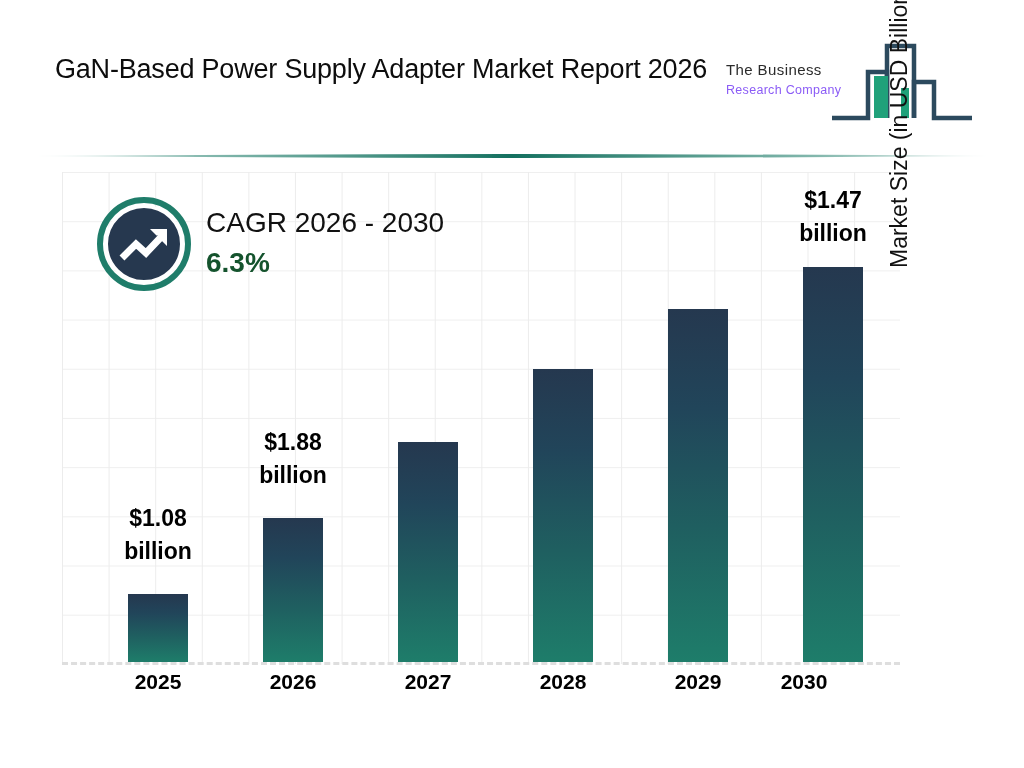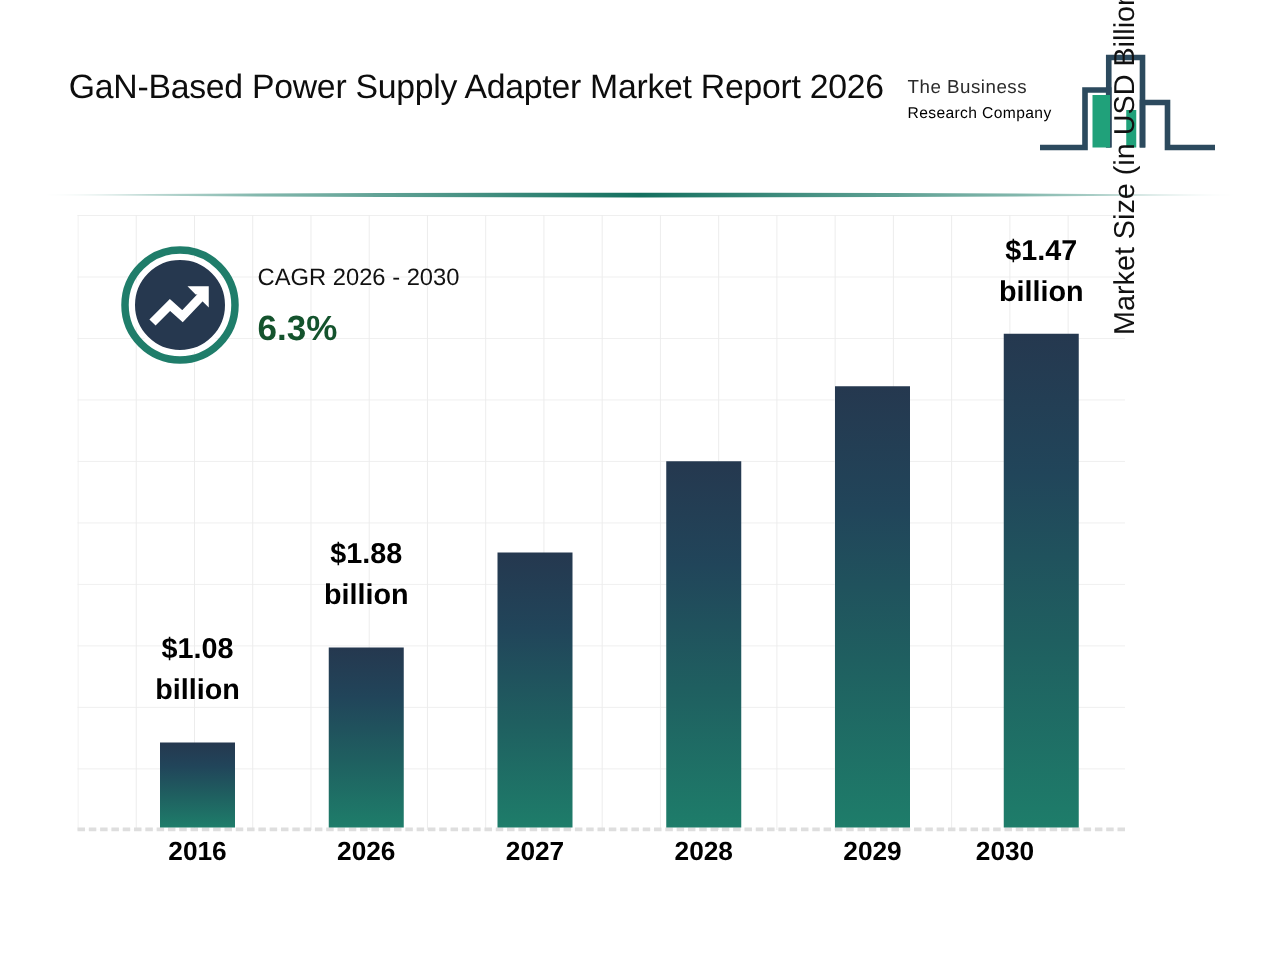--- a/index.html
+++ b/index.html
@@ -60,21 +60,21 @@
     display: block;
     font-size: 15px;
     color: #2b2b2b;
     letter-spacing: 0.4px;
     font-weight: 400;
     line-height: 23px;
   }
   #logo-line2 {
     display: block;
     font-size: 12.5px;
-    color: #000000;
+    color: #8b5cf6;
     letter-spacing: 0.3px;
     font-weight: 400;
     line-height: 16px;
     margin-top: 1px;
   }
   #logo-mark {
     position: absolute;
     left: 104px;
     top: 2px;
     width: 144px;
@@ -172,21 +172,21 @@
     width: 96px;
     height: 96px;
   }
   #cagr-text {
     position: absolute;
     left: 110px;
     top: 10px;
     width: 290px;
   }
   #cagr-range {
-    font-size: 19px;
+    font-size: 28px;
     color: #111111;
     line-height: 34px;
     white-space: nowrap;
   }
   #cagr-value {
     font-size: 28px;
     font-weight: bold;
     color: #14532d;
     line-height: 38px;
     margin-top: 4px;
@@ -247,21 +247,21 @@
     </div>
     <div class="bar-label" style="left:171px; top:254px; width:120px;">
       <div>$1.88</div>
       <div>billion</div>
     </div>
     <div class="bar-label" style="left:711px; top:12px; width:120px;">
       <div>$1.47</div>
       <div>billion</div>
     </div>
 
-    <div class="xtick" style="left:56px; width:80px;">2016</div>
+    <div class="xtick" style="left:56px; width:80px;">2025</div>
     <div class="xtick" style="left:191px; width:80px;">2026</div>
     <div class="xtick" style="left:326px; width:80px;">2027</div>
     <div class="xtick" style="left:461px; width:80px;">2028</div>
     <div class="xtick" style="left:596px; width:80px;">2029</div>
     <div class="xtick" style="left:702px; width:80px;">2030</div>
   </div>
 
   <div id="yaxis-title">
     <span>Market Size (in USD Billion)</span>
   </div>

